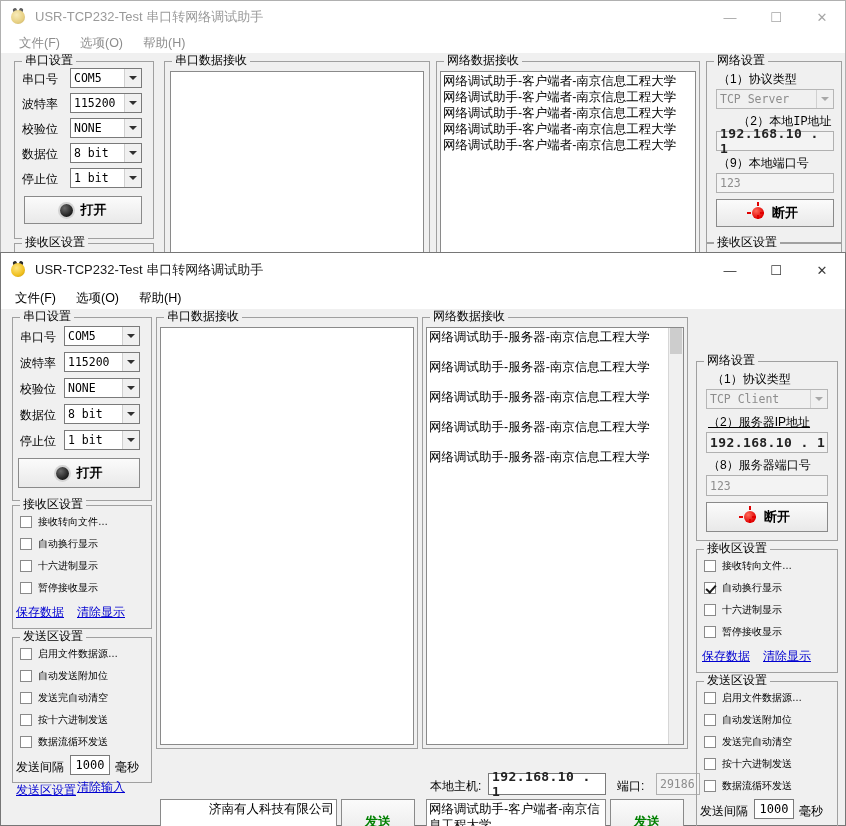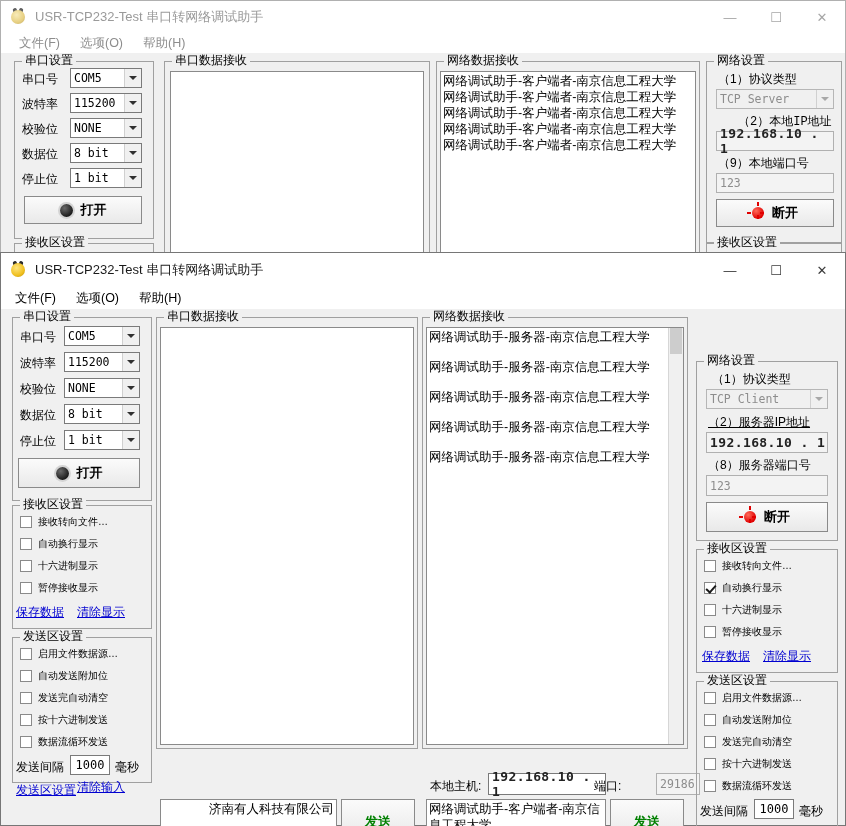--- a/index.html
+++ b/index.html
@@ -354,21 +354,21 @@
         <div>网络调试助手-服务器-南京信息工程大学</div>
         <div>网络调试助手-服务器-南京信息工程大学</div>
       </div>
       <div class="scrollv">
           <div class="thumb"></div>
         </div>
     </div>
 
     <span class="lbl" style="left:428px;top:469px;">本地主机:</span>
     <div class="tb ipbold" style="left:486px;top:464px;width:118px;height:22px;">192.168.10 . 1</div>
-    <span class="lbl" style="left:592px;top:469px;">端口:</span>
+    <span class="lbl" style="left:615px;top:469px;">端口:</span>
     <div class="tb dim" style="left:654px;top:464px;width:44px;height:22px;">29186</div>
 
     <div class="panel" style="left:424px;top:490px;width:180px;height:46px;">
       <div class="inner" style="white-space:normal;">网络调试助手-客户端者-南京信息工程大学</div>
     </div>
     <div class="sendbtn" style="left:608px;top:490px;width:74px;height:46px;">
       <span>发送</span>
     </div>
 
     <div class="grp" style="left:694px;top:52px;width:142px;height:180px;">

